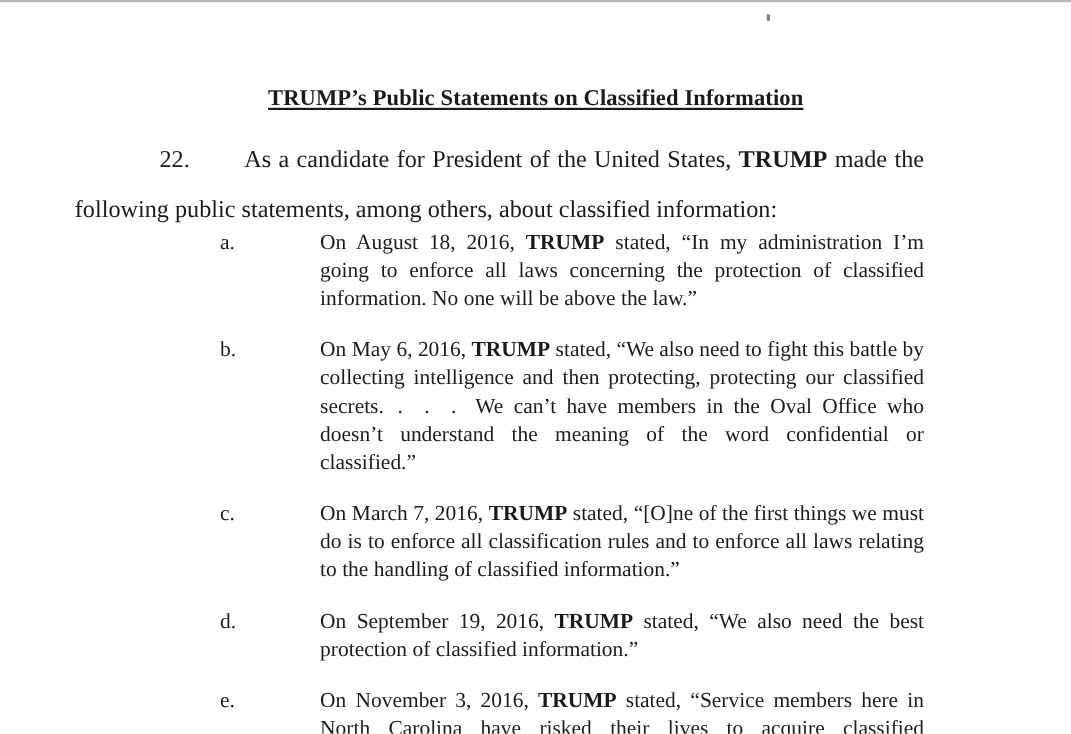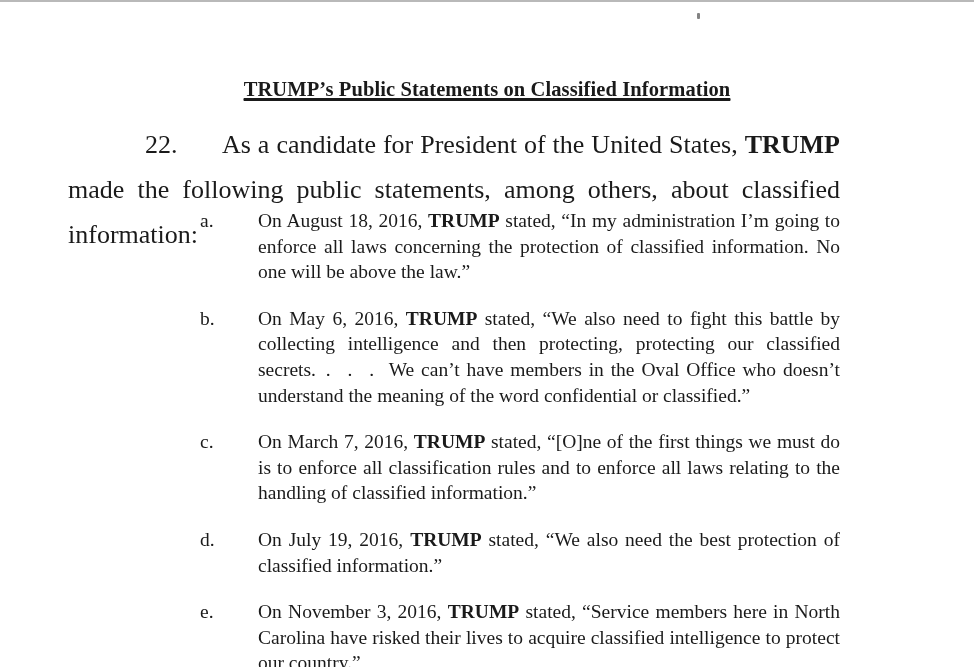--- a/index.html
+++ b/index.html
@@ -42,33 +42,32 @@
   }
   .doc-heading {
     position: absolute;
     top: 78px;
     left: 0;
     width: 974px;
     text-align: center;
     font-size: 20.5px;
     font-weight: bold;
     letter-spacing: 0.1px;
-    text-decoration: underline;
   }
   .doc-heading span {
     text-decoration: underline;
     text-underline-offset: 3px;
     text-decoration-thickness: 1.6px;
   }
   .numbered-para {
     position: absolute;
     top: 122px;
     left: 68px;
     width: 772px;
-    font-size: 26px;
+    font-size: 22px;
     line-height: 45px;
     text-align: justify;
     text-justify: inter-word;
   }
   .numbered-para .para-number {
     display: inline-block;
     width: 77px;
     margin-left: 77px;
   }
   .sub-list {
@@ -88,20 +87,21 @@
   .sub-item .marker {
     position: absolute;
     left: 0;
     top: 0;
     width: 30px;
     text-align: left;
     font-size: 19.5px;
   }
   .sub-item .sub-text {
     display: block;
+    margin-left: 33px;
   }
   .sub-item + .sub-item {
     margin-top: 21px;
   }
   b, .bold {
     font-weight: bold;
   }
   .ellipsis {
     letter-spacing: 5px;
     padding: 0 3px;
@@ -135,21 +135,21 @@
       <span class="sub-text"><span>On May 6, 2016, </span><b>TRUMP</b><span> stated, “We also need to fight this battle by collecting intelligence and then protecting, protecting our classified secrets. </span><span class="ellipsis">. . .</span><span> We can’t have members in the Oval Office who doesn’t understand the meaning of the word confidential or classified.”</span></span>
     </div>
 
     <div class="sub-item">
       <span class="marker">c.</span>
       <span class="sub-text"><span>On March 7, 2016, </span><b>TRUMP</b><span> stated, “[O]ne of the first things we must do is to enforce all classification rules and to enforce all laws relating to the handling of classified information.”</span></span>
     </div>
 
     <div class="sub-item">
       <span class="marker">d.</span>
-      <span class="sub-text"><span>On July 19, 2016, </span><b>TRUMP</b><span> stated, “We also need the best protection of classified information.”</span></span>
+      <span class="sub-text"><span>On September 19, 2016, </span><b>TRUMP</b><span> stated, “We also need the best protection of classified information.”</span></span>
     </div>
 
     <div class="sub-item">
       <span class="marker">e.</span>
       <span class="sub-text"><span>On November 3, 2016, </span><b>TRUMP</b><span> stated, “Service members here in North Carolina have risked their lives to acquire classified intelligence to protect our country.”</span></span>
     </div>
 
   </div>
 </div>
 

